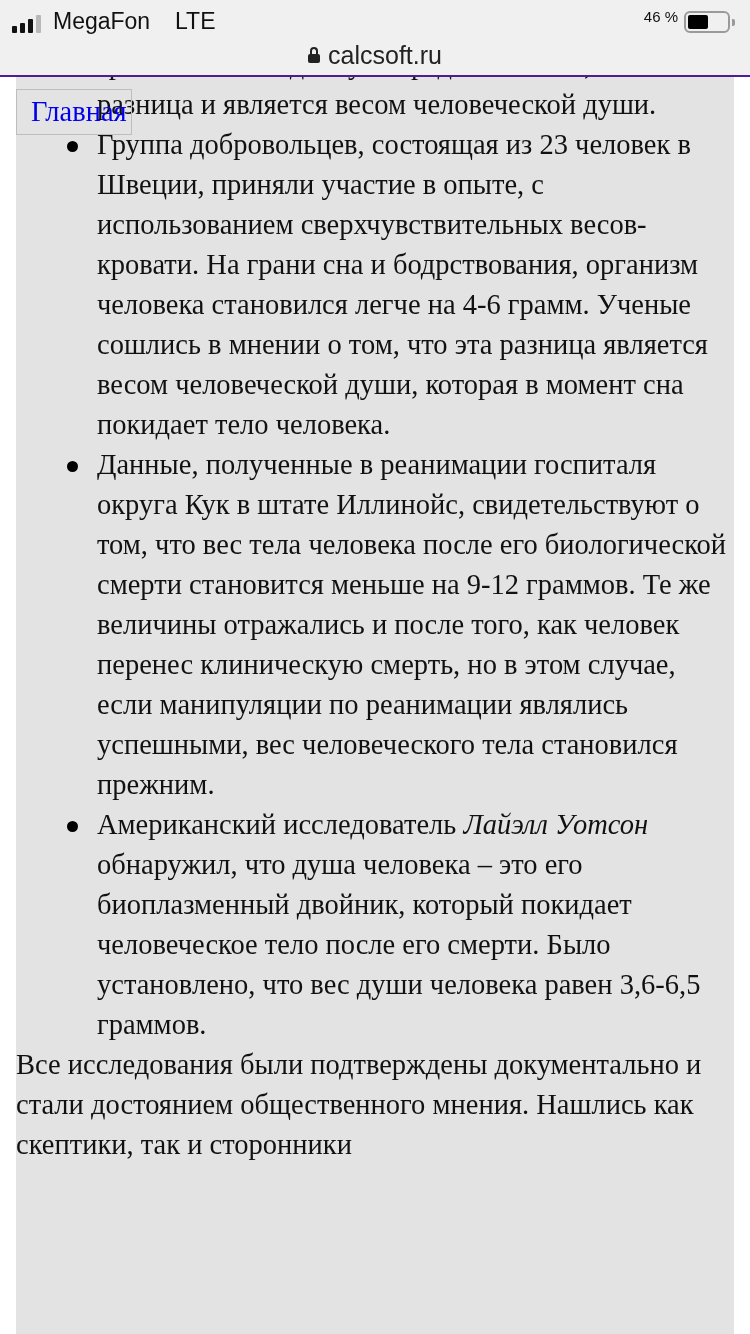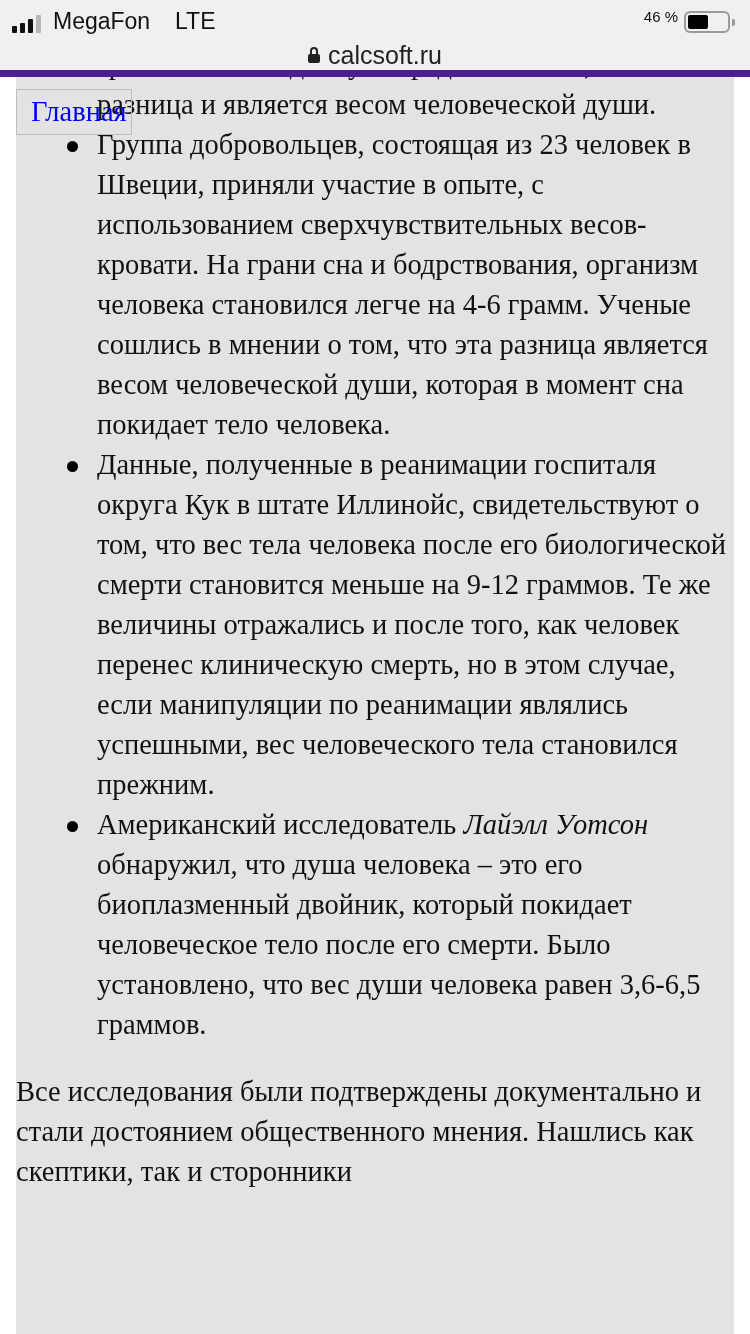--- a/index.html
+++ b/index.html
@@ -2,21 +2,21 @@
 <html><head>
 <meta charset="utf-8">
 <style>
   * { margin: 0; padding: 0; box-sizing: border-box; }
   html, body { width: 750px; height: 1334px; overflow: hidden; background: #ffffff; }
   body { position: relative; font-family: "Liberation Serif", serif; color: #111; }
 
   
   .chrome {
     position: absolute; left: 0; top: 0; width: 750px; height: 77px;
-    background: #f0f0f0; border-bottom: 7px solid #4c1d95; z-index: 5;
+    background: #f0f0f0; border-bottom: 2px solid #4c1d95; z-index: 5;
     font-family: "Liberation Sans", sans-serif;
   }
   .status-bar { position: relative; height: 42px; }
   .signal { position: absolute; left: 12px; top: 15px; display: flex; align-items: flex-end; gap: 3px; }
   .signal span { display: block; width: 5px; background: #111; border-radius: 1px; }
   .signal span.off { background: #b8b8b8; }
   .carrier { position: absolute; left: 53px; top: 8px; font-size: 23px; color: #111; }
   .network { position: absolute; left: 175px; top: 8px; font-size: 23px; color: #111; }
   .clock { position: absolute; left: 0; right: 0; top: 8px; text-align: center; font-size: 23px; font-weight: bold; color: #111; }
   .battery-pct { position: absolute; right: 72px; top: 8px; font-size: 15px; color: #111; }
@@ -36,21 +36,21 @@
     font-size: 28.5px; line-height: 40px;
   }
   .content-inner { position: absolute; left: 0; top: -32px; width: 718px; }
   ul.facts { list-style: none; padding-left: 81px; padding-right: 6px; }
   ul.facts li { position: relative; }
   ul.facts li::before {
     content: ""; position: absolute; left: -30px; top: 16px;
     width: 11px; height: 11px; border-radius: 50%; background: #000;
   }
   ul.facts li.continued::before { display: none; }
-  .para { margin-top: 27px; padding-right: 18px; }
+  .para { padding-right: 18px; }
   em { font-style: italic; }
 
   
   .home-button {
     position: absolute; left: 16px; top: 89px; width: 116px; height: 46px;
     border: 1px solid #bdbdbd; background: transparent; z-index: 4;
     color: #0000ee; font-family: "Liberation Serif", serif; font-size: 28.5px;
     line-height: 44px; padding-left: 14px; white-space: nowrap; overflow: visible;
     text-decoration: none;
   }

